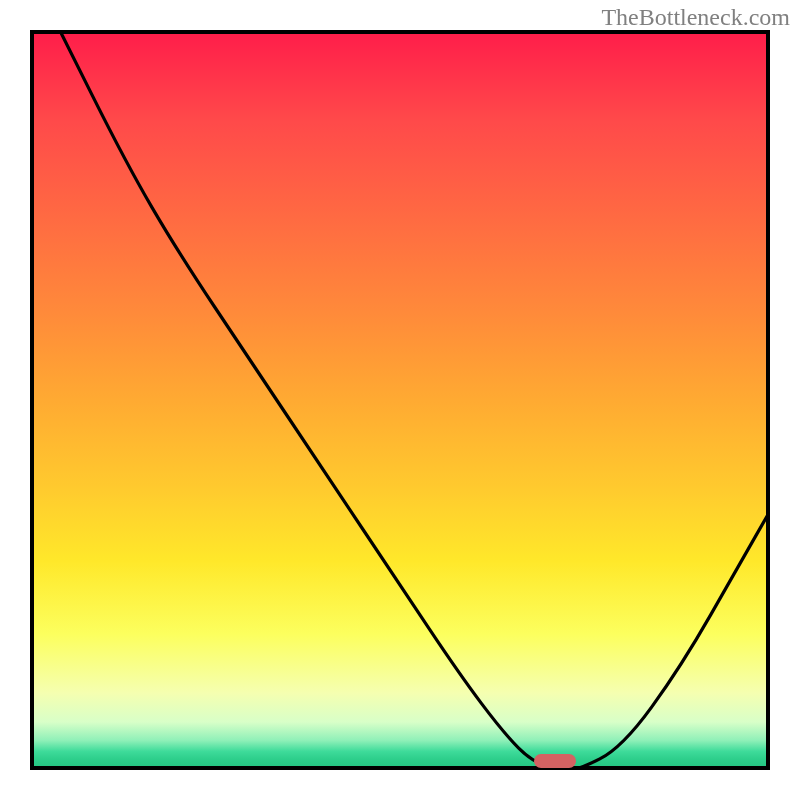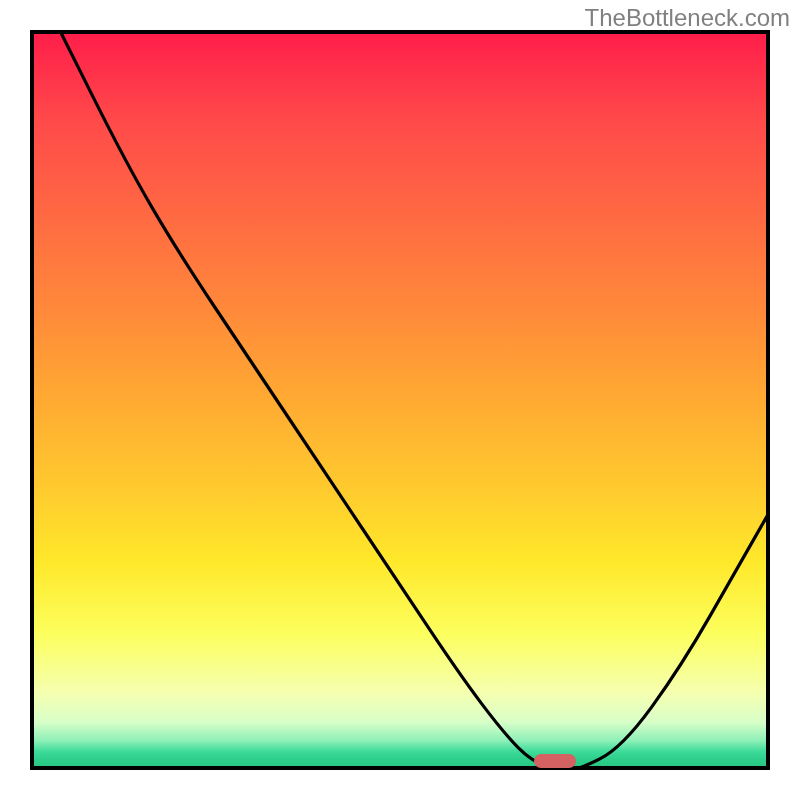--- a/index.html
+++ b/index.html
@@ -7,20 +7,21 @@
     padding: 0;
     width: 800px;
     height: 800px;
     background: #ffffff;
     font-family: Arial, Helvetica, sans-serif;
   }
   .stage {
     position: relative;
     width: 800px;
     height: 800px;
+    font-family: Liberation Serif, serif;
   }
   .watermark {
     position: absolute;
     top: 4px;
     right: 10px;
     color: #808080;
     font-size: 24px;
     font-weight: 400;
     letter-spacing: 0;
   }

